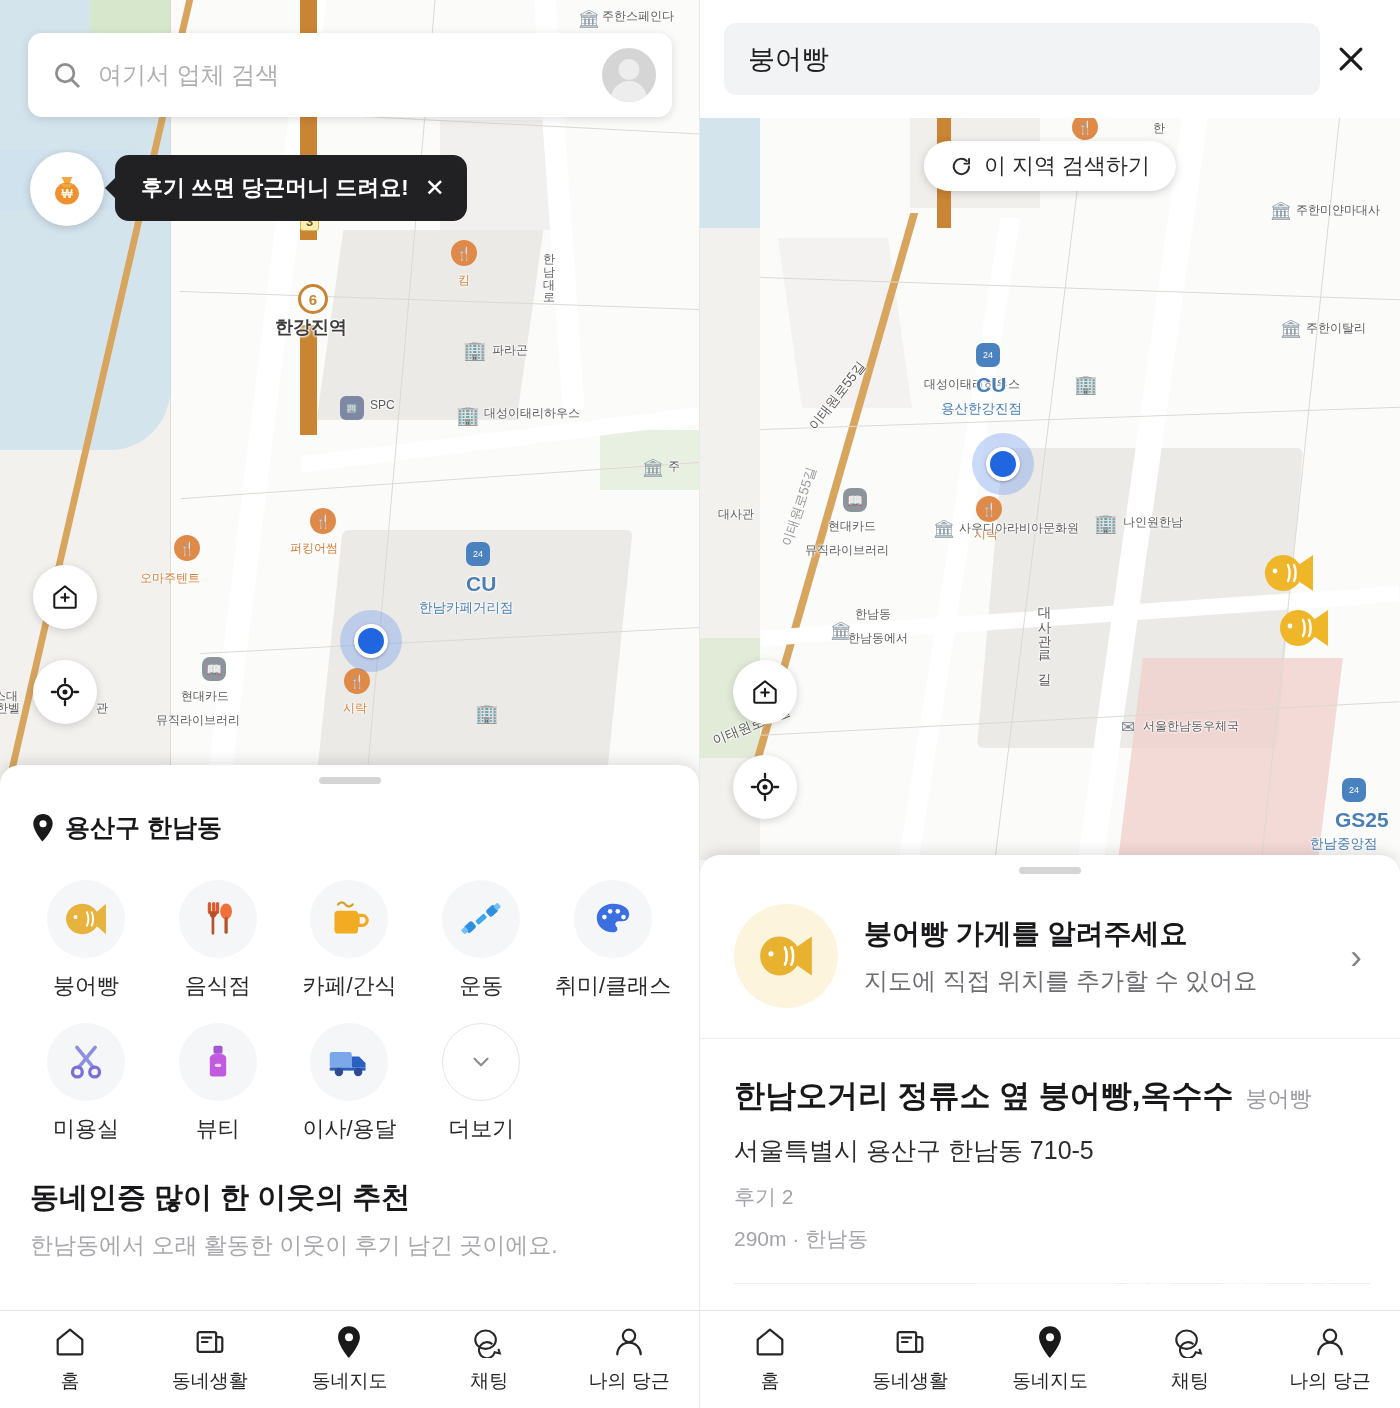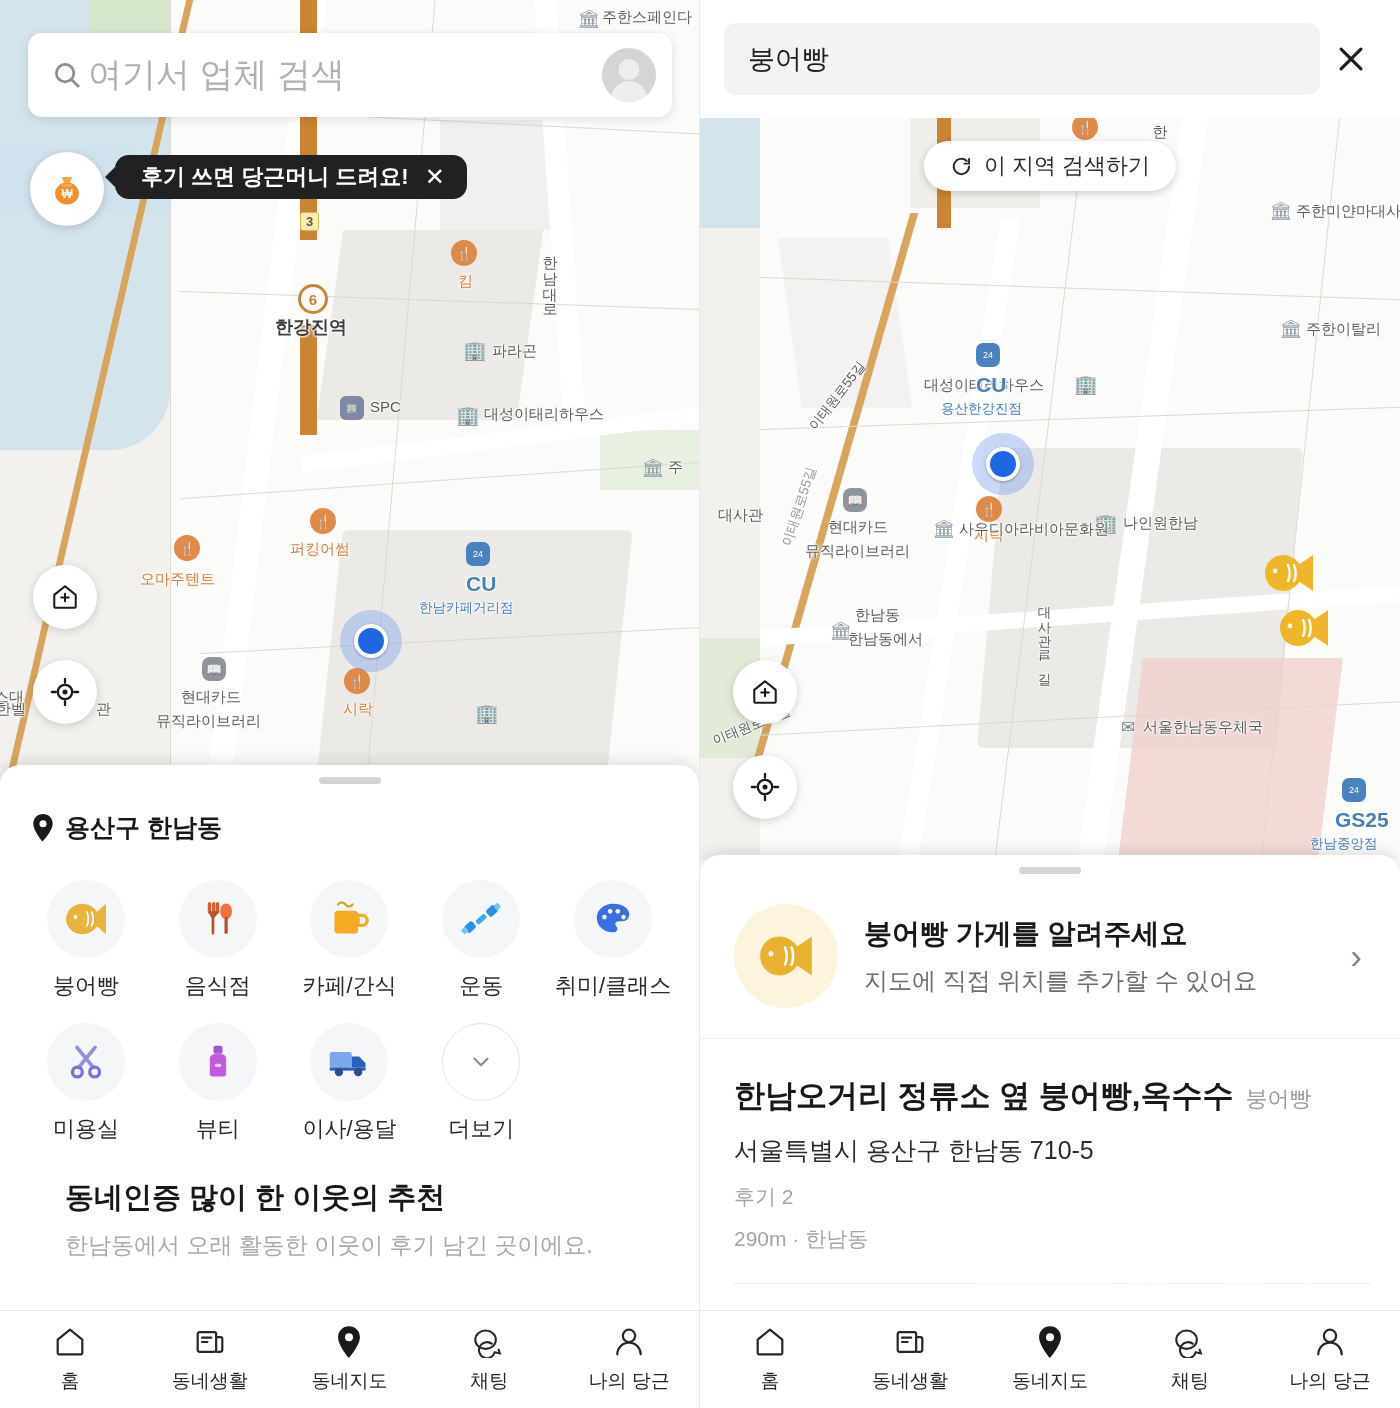--- a/index.html
+++ b/index.html
@@ -24,21 +24,21 @@
   .water { position: absolute; background: #cfe2ec; opacity: .85; }
   .green { position: absolute; background: #d6e7c8; opacity: .9; }
   .blockgrey { position: absolute; background: #eceae6; }
   .blockwhite{ position: absolute; background: #fbfbfa; }
   .pinkzone { position: absolute; background: #f2cfcb; opacity: .75; }
   .road { position: absolute; background: #ffffff; }
   .road-main { position: absolute; background: #c98434; }
   .roadline { position: absolute; background: #dcd9d3; height: 1px; }
 
   
-  .poi { position: absolute; font-size: 15px; color: #5c5c5c; white-space: nowrap;
+  .poi { position: absolute; font-size: 12px; color: #5c5c5c; white-space: nowrap;
          text-shadow: 0 0 3px #fff, 0 0 3px #fff, 0 0 3px #fff, 0 0 2px #fff; }
   .poi.small { font-size: 13.5px; }
   .poi.orange { color: #d5803c; }
   .poi.blue { color: #4a7fb5; }
   .poi.vert { writing-mode: vertical-rl; letter-spacing: 1px; }
 
   .poi-ico { position: absolute; width: 26px; height: 26px; border-radius: 50%;
              display: flex; align-items: center; justify-content: center;
              font-size: 13px; color: #fff; }
   .ico-food { background: #e08a4a; }
@@ -66,35 +66,35 @@
   
   .fish-marker { position: absolute; width: 52px; height: 40px; }
 
   
   .searchbar-left {
     position: absolute; left: 28px; top: 33px; width: 644px; height: 84px;
     background: #fff; border-radius: 14px; display: flex; align-items: center;
     padding: 0 16px 0 24px; box-shadow: 0 2px 10px rgba(0,0,0,.13);
   }
   .search-ico { width: 30px; height: 30px; flex: none; color: #8e8e8e; }
-  .search-ph { flex: 1; margin-left: 6px; font-size: 34px; color: #b0b0b0; }
+  .search-ph { flex: 1; margin-left: 16px; font-size: 24px; color: #b0b0b0; }
   .avatar { width: 54px; height: 54px; border-radius: 50%; background: #d5d5d5;
             flex: none; position: relative; overflow: hidden; }
   .avatar::before { content: ""; position: absolute; left: 50%; top: 11px;
             transform: translateX(-50%); width: 21px; height: 21px; border-radius: 50%;
             background: #ededed; }
   .avatar::after { content: ""; position: absolute; left: 50%; bottom: -9px;
             transform: translateX(-50%); width: 36px; height: 30px;
             border-radius: 18px 18px 0 0; background: #ededed; }
 
   
   .coin-fab { position: absolute; left: 30px; top: 152px; width: 74px; height: 74px;
               border-radius: 50%; background: #fff; box-shadow: 0 2px 8px rgba(0,0,0,.18);
               display: flex; align-items: center; justify-content: center; }
-  .tooltip { position: absolute; left: 115px; top: 155px; height: 44px;
+  .tooltip { position: absolute; left: 115px; top: 155px; height: 66px;
              background: #212124; border-radius: 14px; display: flex; align-items: center;
              gap: 16px; padding: 0 22px 0 26px; }
   .tooltip-text { color: #fff; font-size: 22px; font-weight: 700; white-space: nowrap; }
   .tooltip-x { color: #fff; font-size: 24px; line-height: 1; font-weight: 300; }
   .tooltip::before { content: ""; position: absolute; left: -10px; top: 50%;
              transform: translateY(-50%); border: 10px solid transparent;
              border-right-color: #212124; border-left: 0; }
 
   
   .map-ctrl { position: absolute; width: 64px; height: 64px; border-radius: 50%;
@@ -136,21 +136,21 @@
   .loc-text { font-size: 25px; font-weight: 700; color: #18181a; }
 
   .cat-grid { display: grid; grid-template-columns: repeat(5, 1fr);
               row-gap: 22px; padding: 36px 20px 0; }
   .cat { display: flex; flex-direction: column; align-items: center; gap: 13px; }
   .cat-circ { width: 78px; height: 78px; border-radius: 50%; background: #f4f6f7;
               display: flex; align-items: center; justify-content: center; }
   .cat-circ.more { background: #fff; border: 1.5px solid #e3e5e7; }
   .cat-label { font-size: 22px; color: #2a2a2c; white-space: nowrap; }
 
-  .reco { padding: 34px 30px 0; margin-left: 35px; }
+  .reco { padding: 34px 30px 0; }
   .reco-title { font-size: 29px; font-weight: 700; color: #18181a; }
   .reco-sub { font-size: 23px; color: #a9a9ad; margin-top: 12px; }
 
   
   .promo-row { display: flex; align-items: center; gap: 26px; padding: 30px 30px 30px 34px;
                border-bottom: 1px solid #eeeeef; }
   .promo-circ { width: 104px; height: 104px; border-radius: 50%; background: #fcf4dc;
                 flex: none; display: flex; align-items: center; justify-content: center; }
   .promo-txt { flex: 1; }
   .promo-title { font-size: 28px; font-weight: 700; color: #18181a; }

